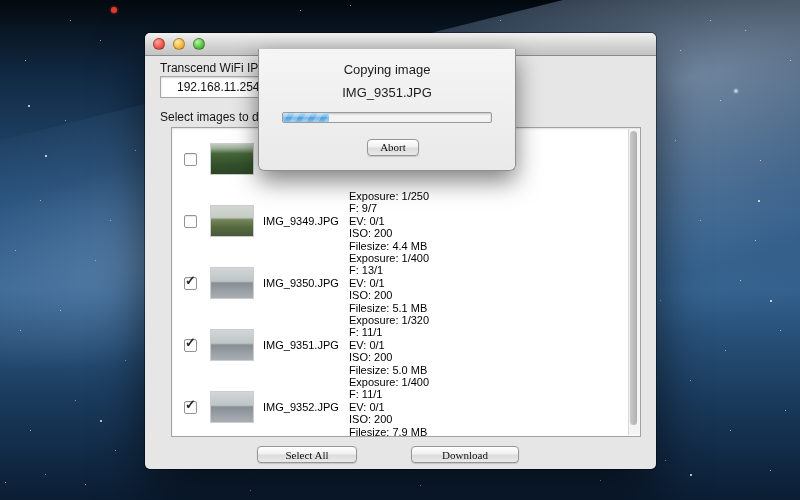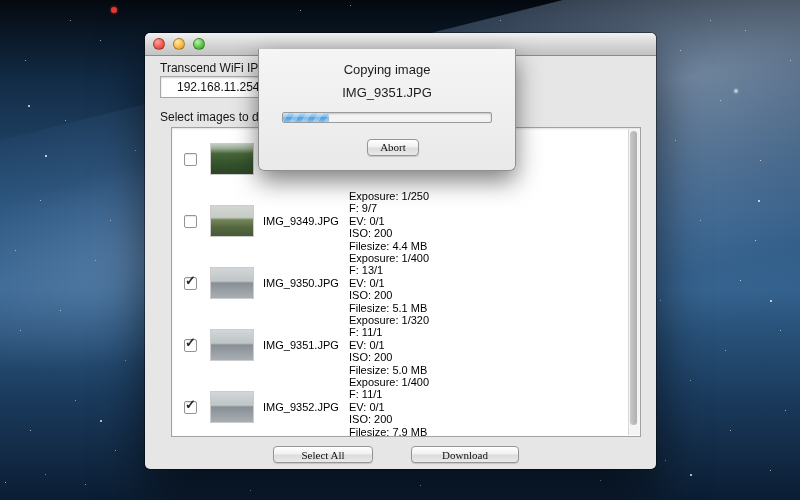--- a/index.html
+++ b/index.html
@@ -67,21 +67,21 @@
   .fname{width:78px;margin-left:10px;font-size:11px;color:#000;flex:none;}
   .details{font-size:11px;color:#000;line-height:12.4px;margin-left:8px;}
   .details div{white-space:nowrap;}
   .scrollbar{position:absolute;right:1px;top:1px;width:10px;height:306px;background:#f4f4f4;border-left:1px solid #d8d8d8;}
   .sb-thumb{position:absolute;left:1px;top:2px;width:7px;height:294px;border-radius:4px;
     background:linear-gradient(to right,#c9c9c9,#b0b0b0);}
 
   .aqua-btn{font-family:Liberation Serif, serif;font-size:11px;color:#111;
     background:linear-gradient(to bottom,#ffffff,#f0f0f0 48%,#dcdcdc 52%,#e9e9e9);
     border:1px solid #969696;border-radius:4px;box-shadow:0 1px 1px rgba(0,0,0,.15);padding:0;margin-left:12px;}
-  .btn-selectall{position:absolute;left:116px;top:413px;width:100px;height:17px;}
+  .btn-selectall{position:absolute;left:100px;top:413px;width:100px;height:17px;}
   .btn-download{position:absolute;left:254px;top:413px;width:108px;height:17px;}
 
   
   .sheet{position:absolute;left:113px;top:16px;width:258px;height:122px;
     background:linear-gradient(to bottom,#f5f5f5,#e9e9e9);border:1px solid #8f8f8f;border-top:none;
     border-radius:0 0 6px 6px;box-shadow:0 10px 24px rgba(0,0,0,.5);box-sizing:border-box;z-index:5;}
   .sheet-title{margin-top:13px;text-align:center;font-size:13px;color:#1c1c1c;}
   .sheet-file{margin-top:8px;text-align:center;font-size:13px;color:#1c1c1c;}
   .progress{margin:12px auto 0;width:210px;height:11px;border:1px solid #9b9b9b;background:#f3f3f3;
     box-shadow:inset 0 1px 2px rgba(0,0,0,.2);border-radius:2px;overflow:hidden;box-sizing:border-box;}

